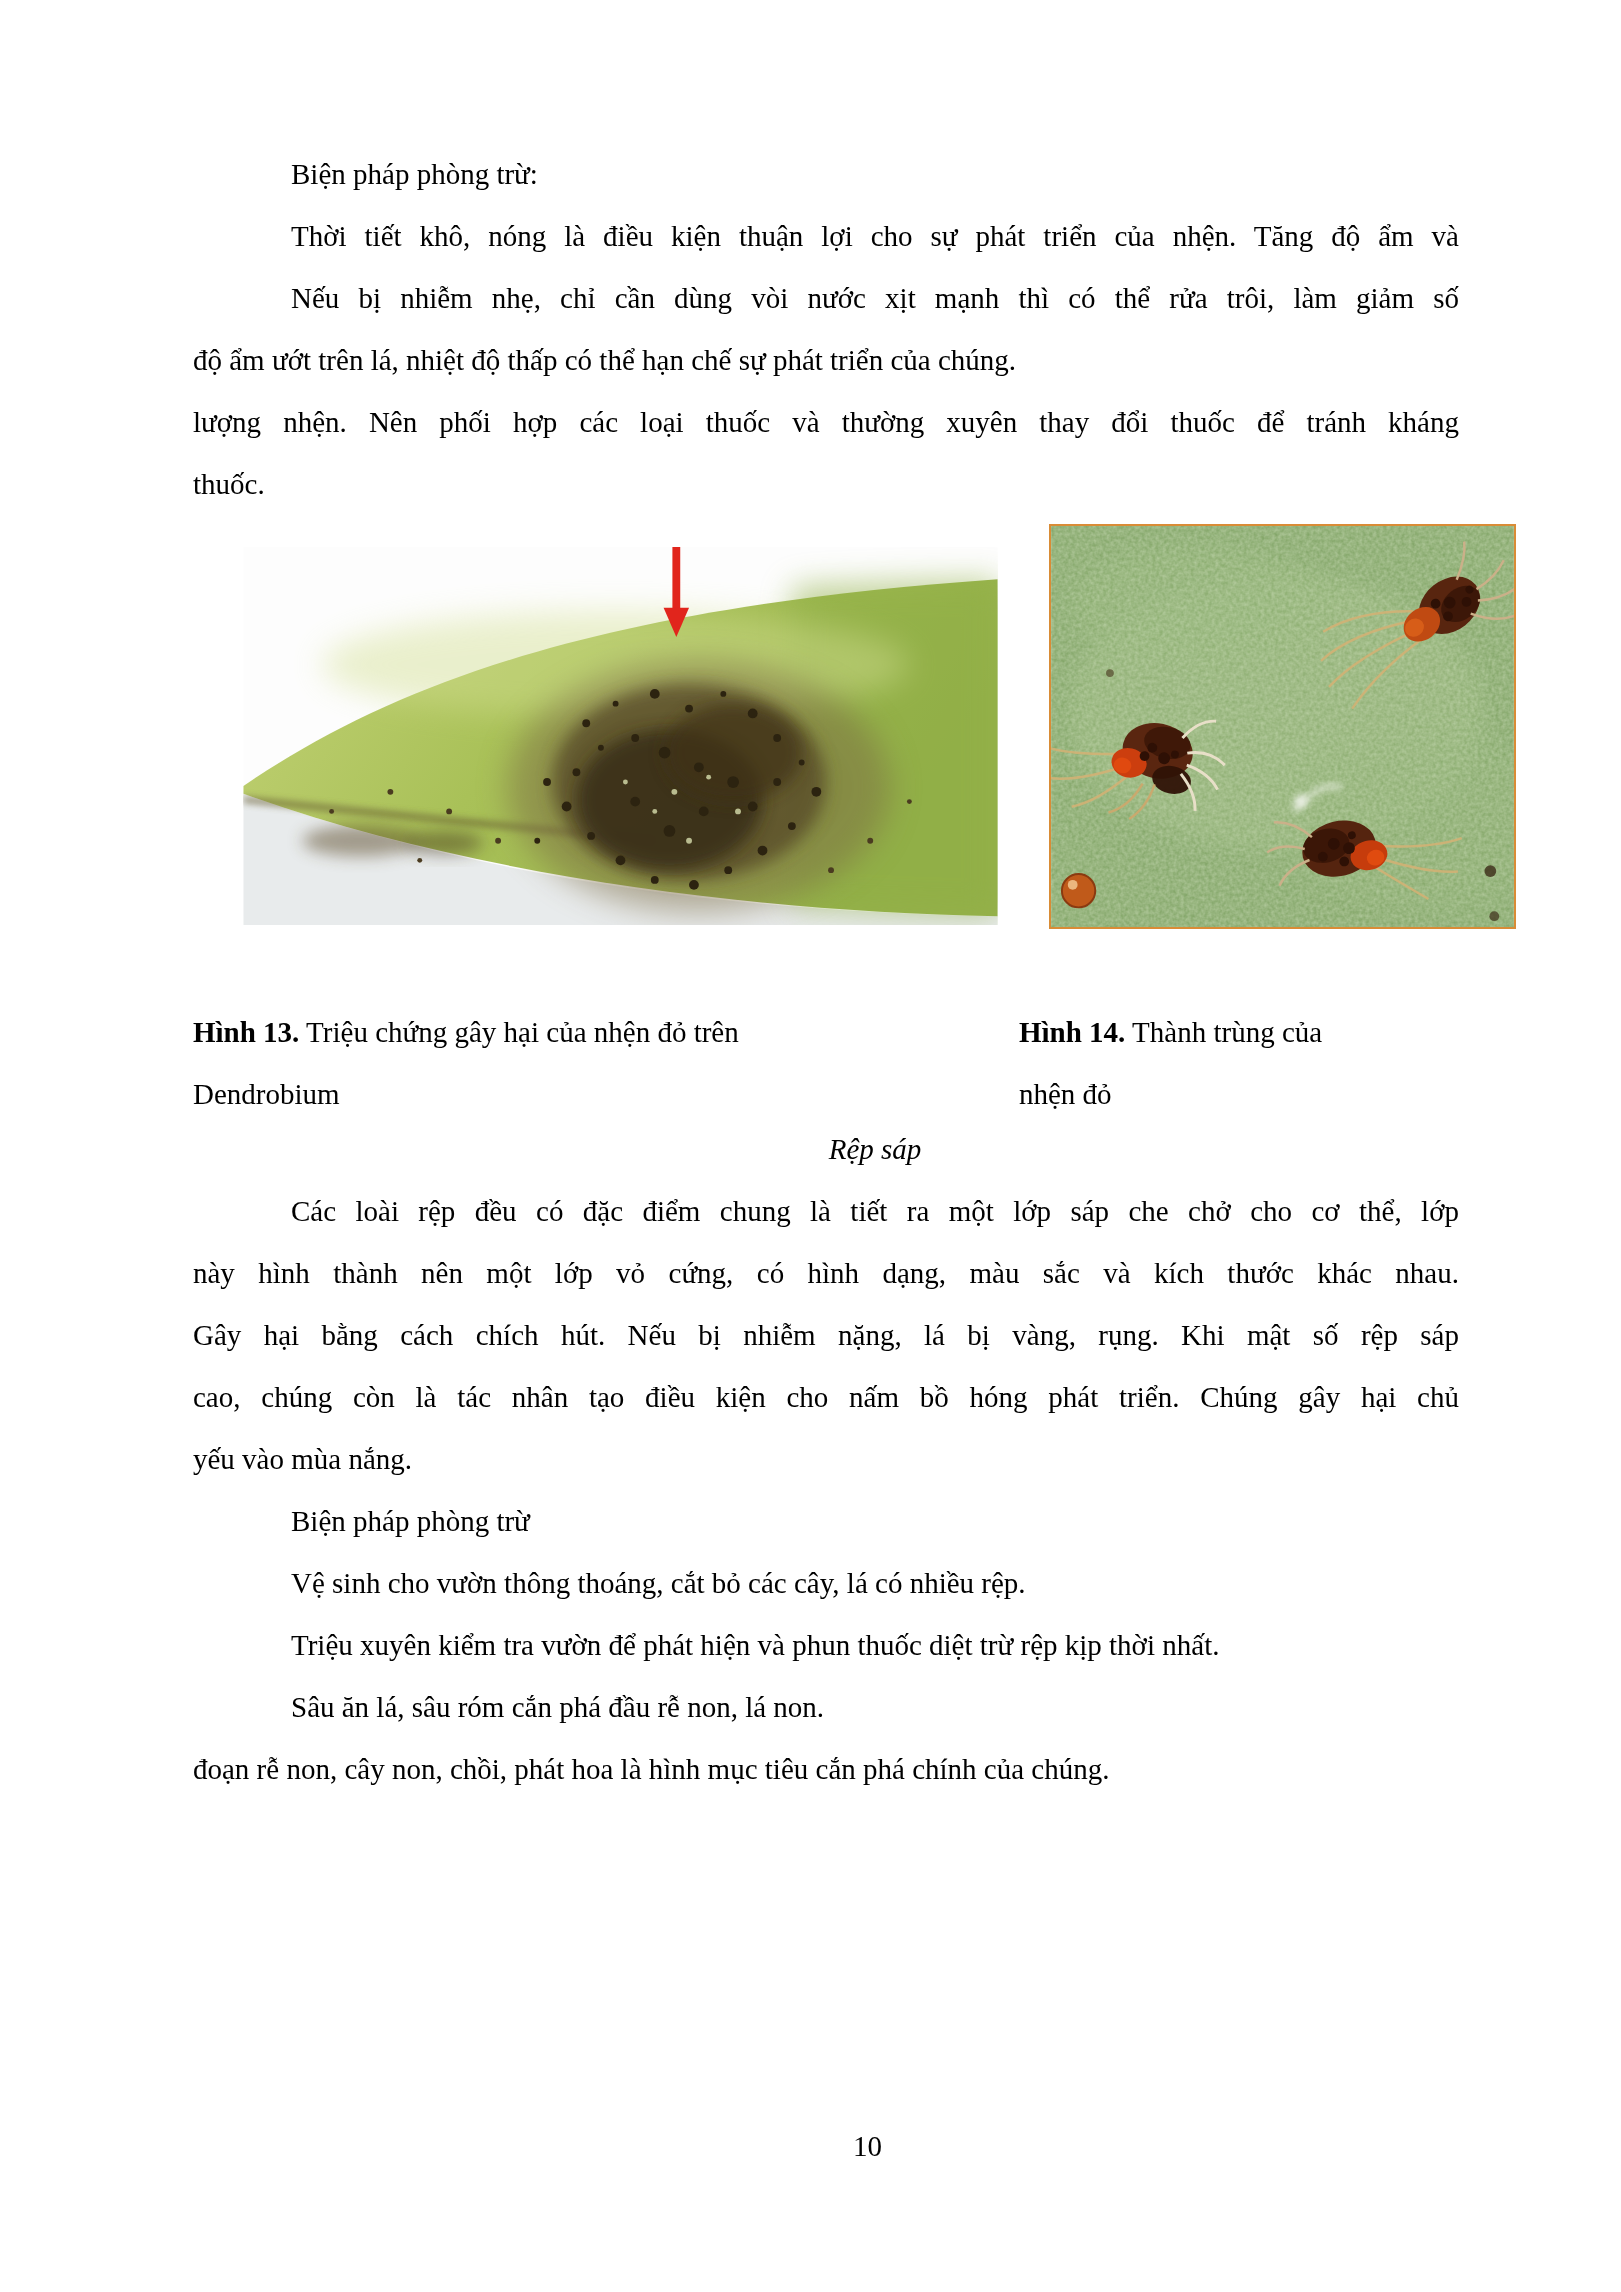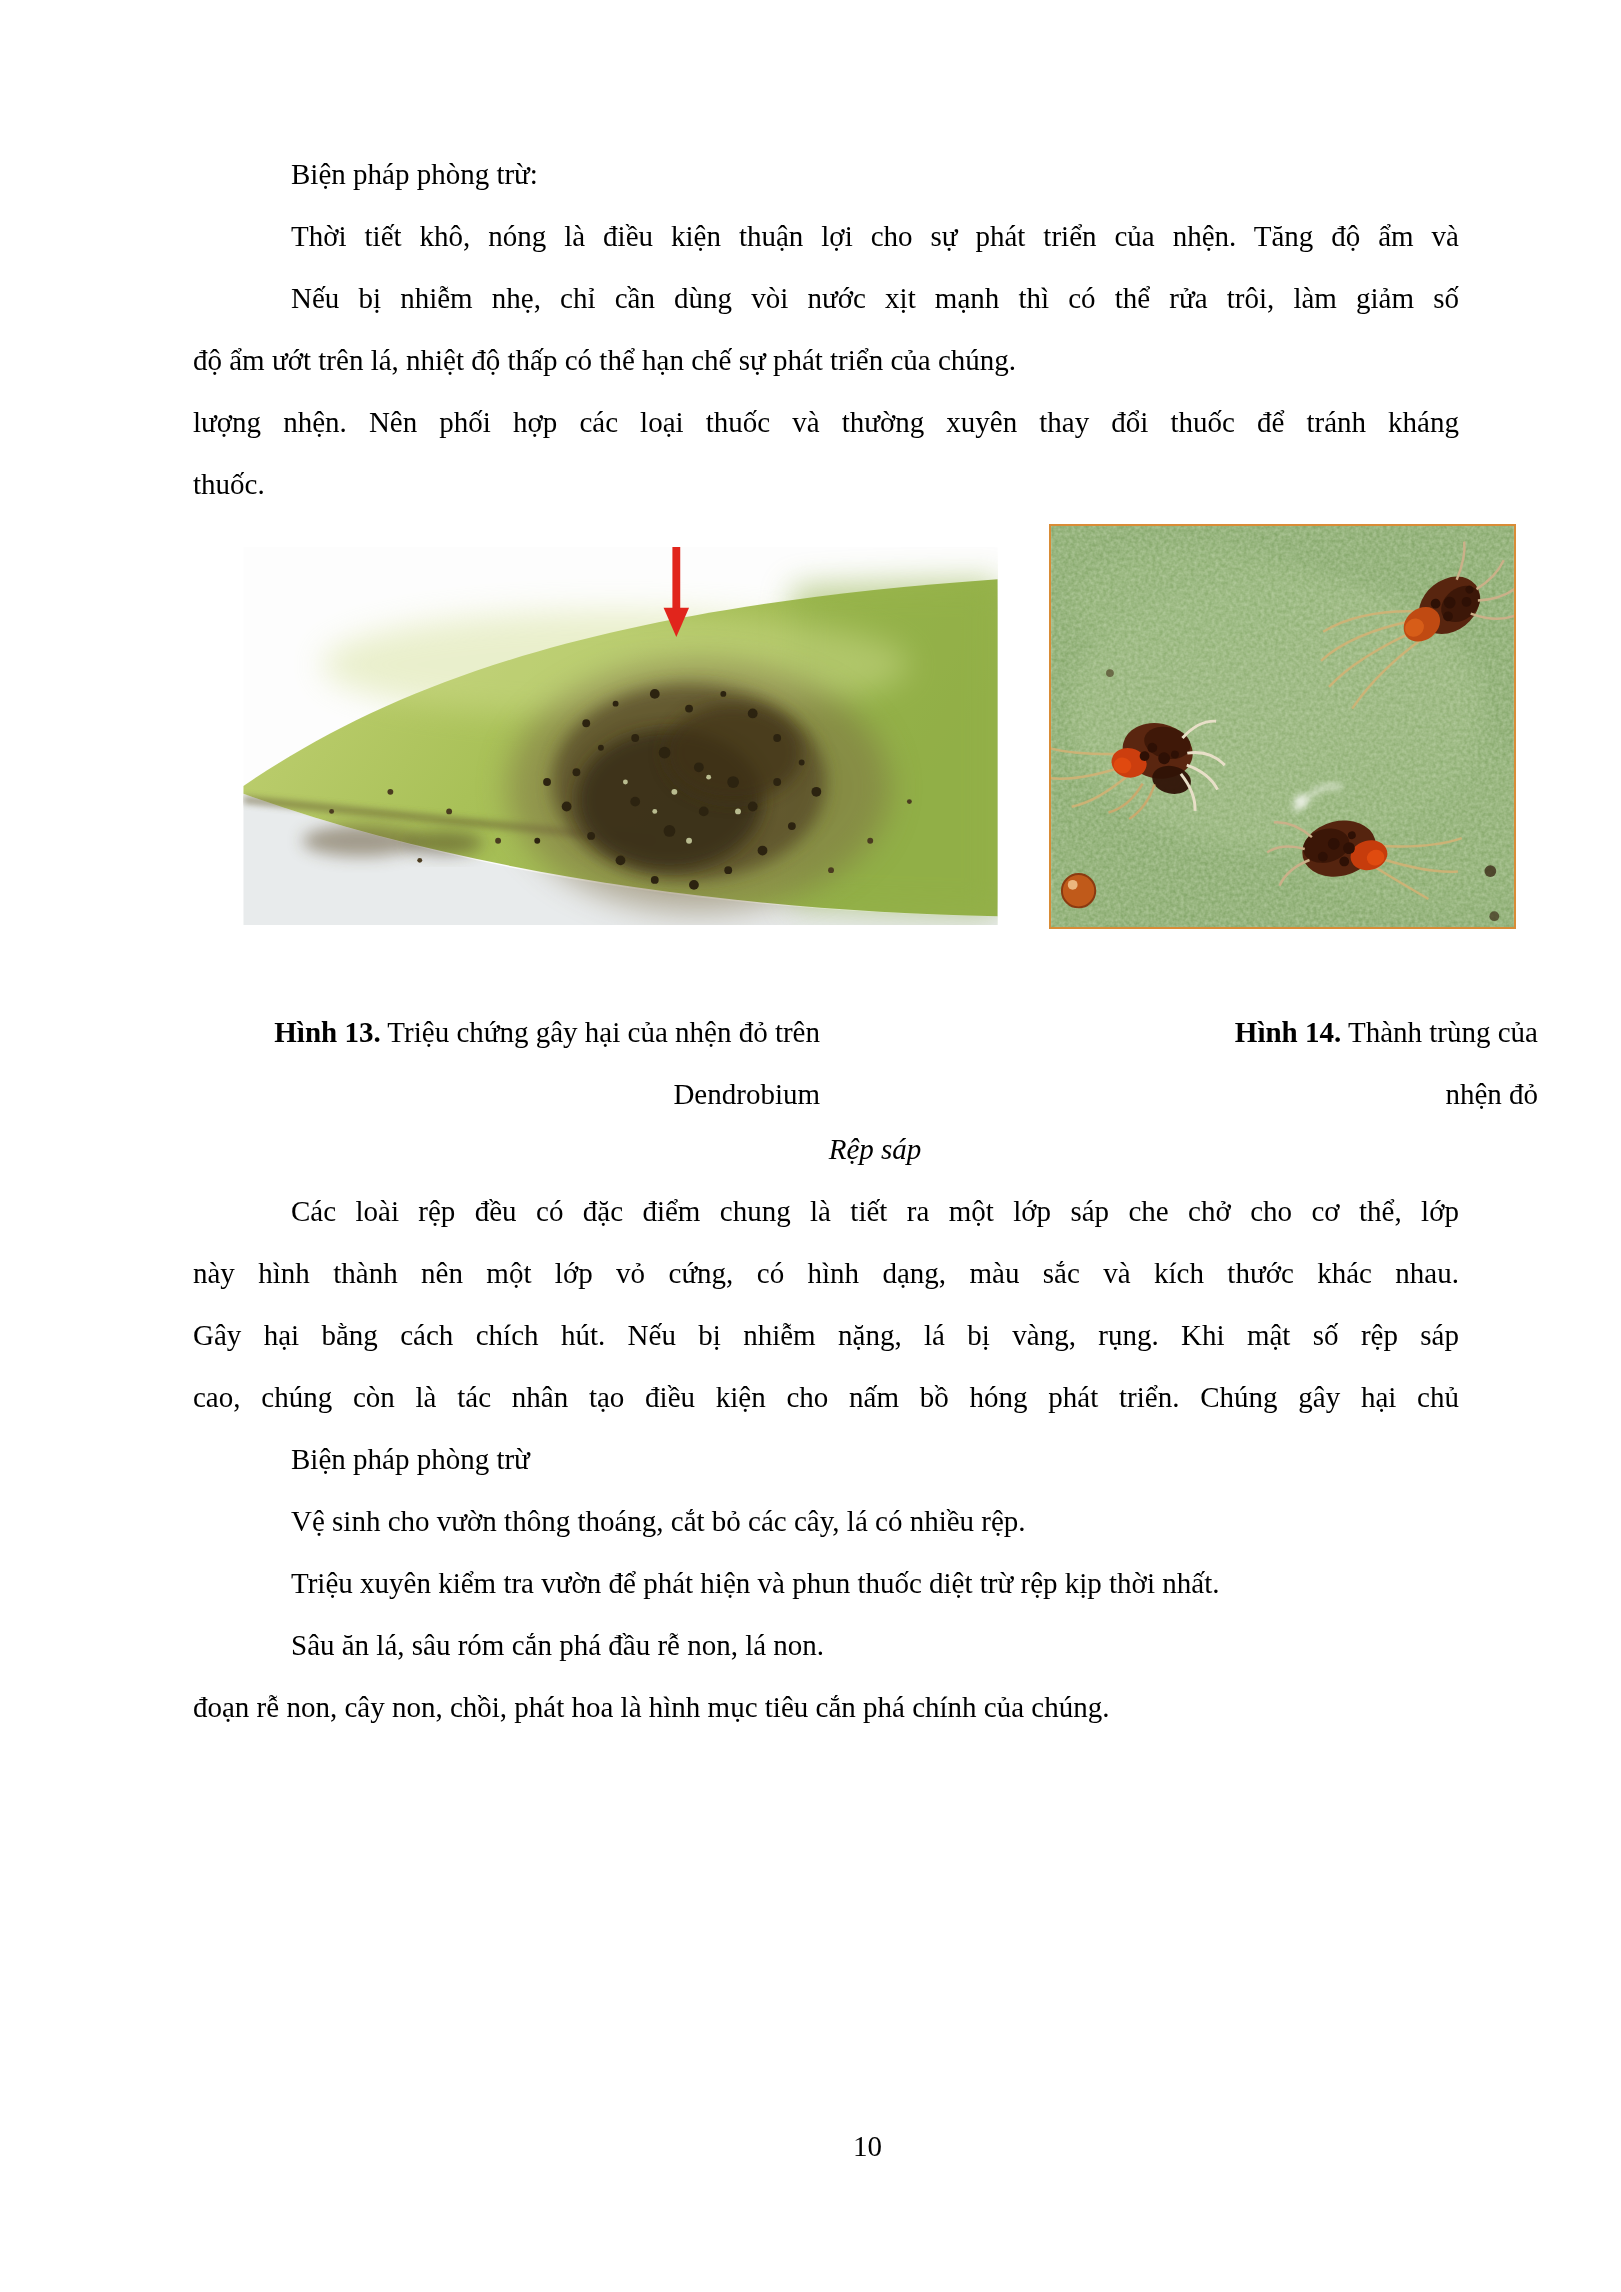--- a/index.html
+++ b/index.html
@@ -24,21 +24,21 @@
   .ln { height: 62px; overflow: hidden; text-align: left; }
   .ln.just { text-align: justify; text-align-last: justify; }
   .ln.indent { text-indent: 98px; }
   .ln.it { font-style: italic; text-align: center; }
   .cap {
     position: absolute;
     font-size: 29px;
     line-height: 62px;
     text-align: center;
   }
-  .cap .ln { height: 62px; overflow: hidden; text-align: right; }
+  .cap .ln { height: 62px; overflow: hidden; text-align: left; }
   .cap b { font-weight: bold; }
   .photo { position: absolute; overflow: hidden; }
   .photo svg { display: block; }
   #photo-right { border: 2.9px solid #d98c36; }
   .pagenum {
     position: absolute;
     top: 2125px;
     left: 0;
     width: 1735px;
     text-align: center;
@@ -270,20 +270,21 @@
     </div>
     <div class="ln">nhện đỏ</div>
   </div>
 
   <div class="tblock" style="top:1118px">
     <div class="ln indent it">Rệp sáp</div>
     <div class="ln indent just">Các loài rệp đều có đặc điểm chung là tiết ra một lớp sáp che chở cho cơ thể, lớp</div>
     <div class="ln just">này hình thành nên một lớp vỏ cứng, có hình dạng, màu sắc và kích thước khác nhau.</div>
     <div class="ln just">Gây hại bằng cách chích hút. Nếu bị nhiễm nặng, lá bị vàng, rụng. Khi mật số rệp sáp</div>
     <div class="ln just">cao, chúng còn là tác nhân tạo điều kiện cho nấm bồ hóng phát triển. Chúng gây hại chủ</div>
+    <div class="ln">yếu vào mùa nắng.</div>
     <div class="ln indent">Biện pháp phòng trừ</div>
     <div class="ln indent">Vệ sinh cho vườn thông thoáng, cắt bỏ các cây, lá có nhiều rệp.</div>
     <div class="ln indent">Triệu xuyên kiểm tra vườn để phát hiện và phun thuốc diệt trừ rệp kịp thời nhất.</div>
     <div class="ln indent">Sâu ăn lá, sâu róm cắn phá đầu rễ non, lá non.</div>
     <div class="ln">đoạn rễ non, cây non, chồi, phát hoa là hình mục tiêu cắn phá chính của chúng.</div>
   </div>
 
   <div class="pagenum">10</div>
 
 </div>

